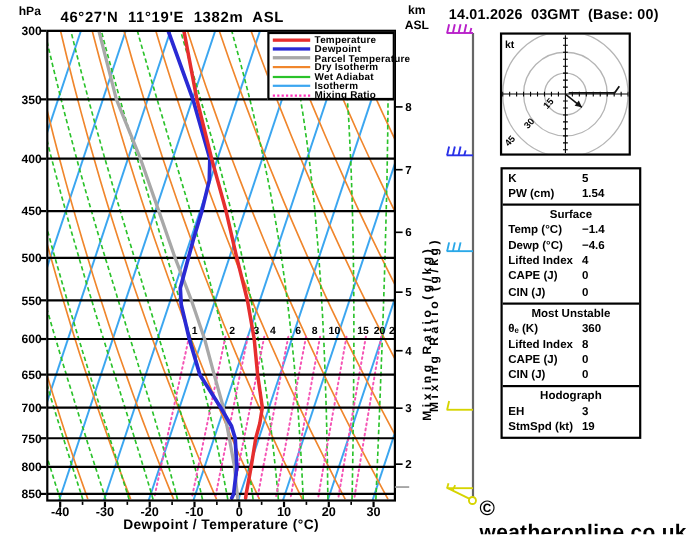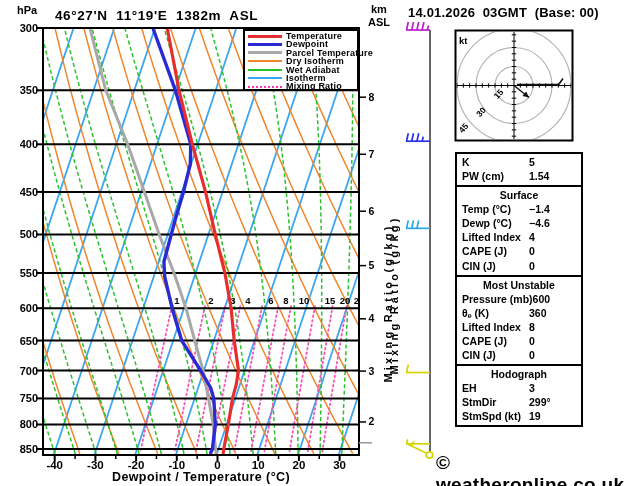--- a/index.html
+++ b/index.html
@@ -331,28 +331,26 @@
       <div class="sec">
         <div class="hdr">Surface</div>
         <div class="row"><span class="lbl">Temp (°C)</span><span>−1.4</span></div>
         <div class="row"><span class="lbl">Dewp (°C)</span><span>−4.6</span></div>
         <div class="row"><span class="lbl">Lifted Index</span><span>4</span></div>
         <div class="row"><span class="lbl">CAPE (J)</span><span>0</span></div>
         <div class="row"><span class="lbl">CIN (J)</span><span>0</span></div>
       </div>
       <div class="sec">
         <div class="hdr">Most Unstable</div>
-        <div class="row"><span class="lbl">Pressure (mb)</span><span>600</span></div>
         <div class="row"><span class="lbl">θₑ (K)</span><span>360</span></div>
         <div class="row"><span class="lbl">Lifted Index</span><span>8</span></div>
         <div class="row"><span class="lbl">CAPE (J)</span><span>0</span></div>
         <div class="row"><span class="lbl">CIN (J)</span><span>0</span></div>
       </div>
       <div class="sec">
         <div class="hdr">Hodograph</div>
         <div class="row"><span class="lbl">EH</span><span>3</span></div>
-        <div class="row"><span class="lbl">StmDir</span><span>299°</span></div>
         <div class="row"><span class="lbl">StmSpd (kt)</span><span>19</span></div>
       </div>
     </div>
 
   <div class="footer">© weatheronline.co.uk</div>
 </div>
 
 </body></html>

